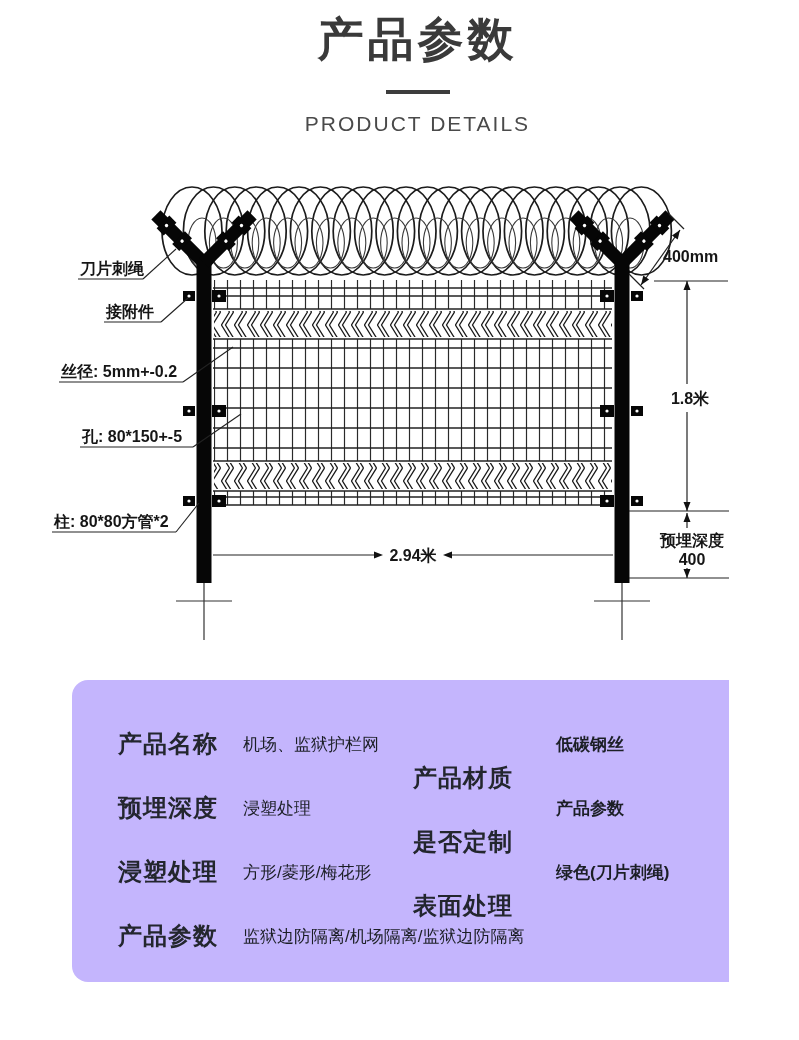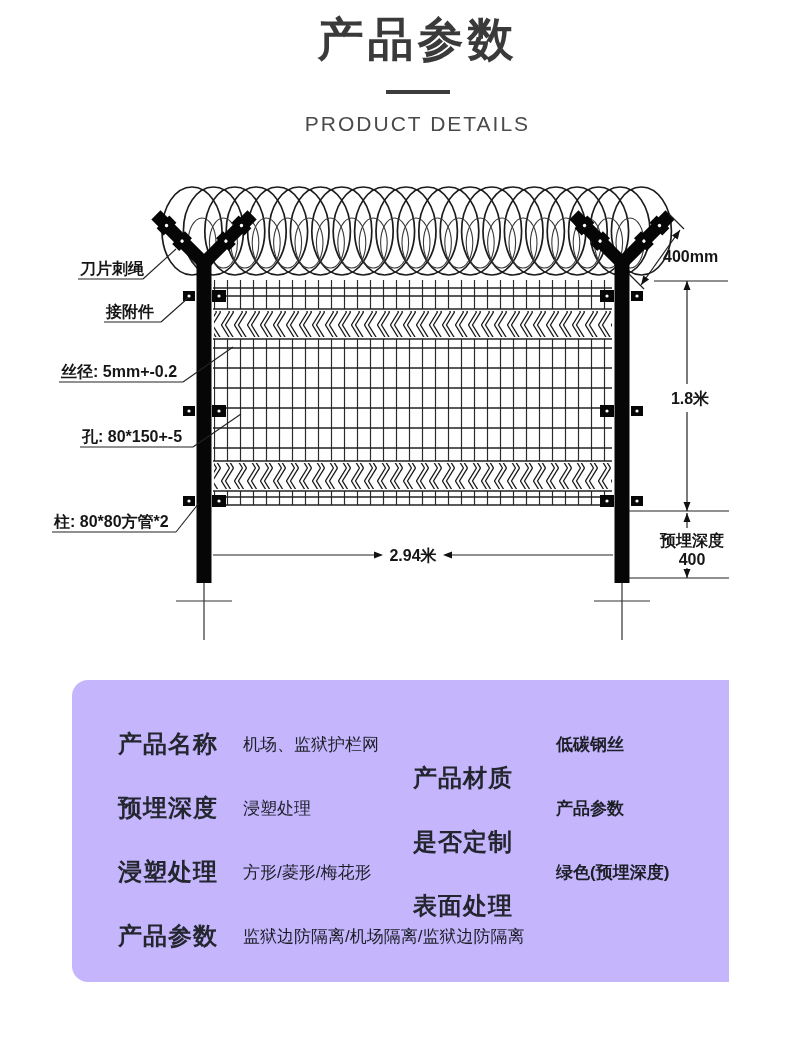--- a/index.html
+++ b/index.html
@@ -249,21 +249,21 @@
     <div class="spec-row r2">
       <span class="spec-label l1">预埋深度</span>
       <span class="spec-value v1">浸塑处理</span>
       <span class="spec-label l2">是否定制</span>
       <span class="spec-value v2">产品参数</span>
     </div>
     <div class="spec-row r3">
       <span class="spec-label l1">浸塑处理</span>
       <span class="spec-value v1">方形/菱形/梅花形</span>
       <span class="spec-label l2">表面处理</span>
-      <span class="spec-value v2">绿色(预埋深度)</span>
+      <span class="spec-value v2">绿色(刀片刺绳)</span>
     </div>
     <div class="spec-row r4">
       <span class="spec-label l1">产品参数</span>
       <span class="spec-value v1">监狱边防隔离/机场隔离/监狱边防隔离</span>
       <span class="spec-label l2"></span>
       <span class="spec-value v2"></span>
     </div>
   </div>
 
 </div>

